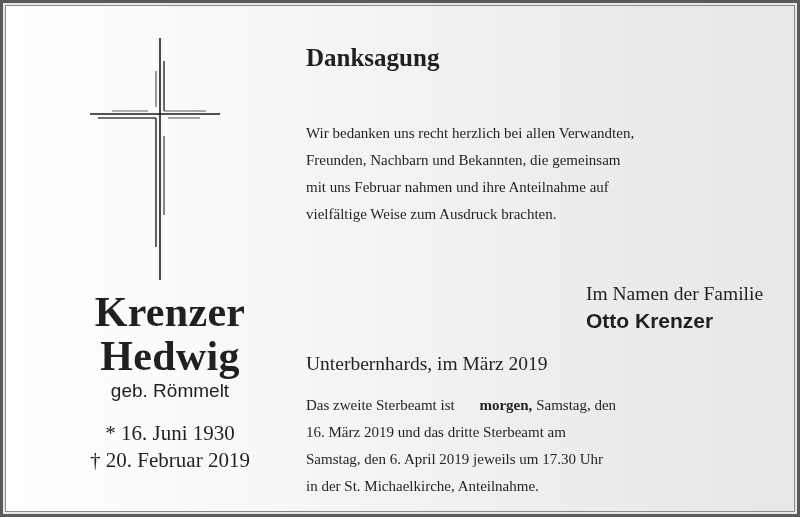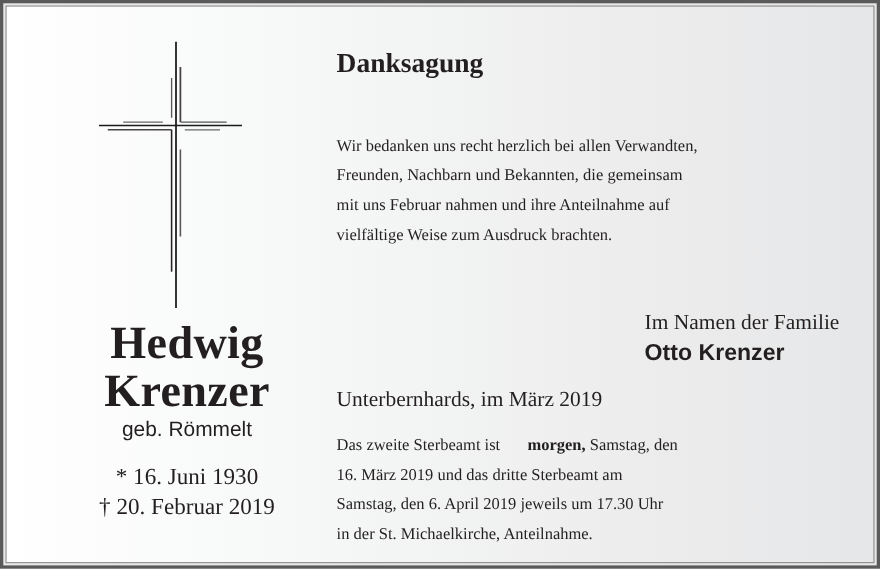--- a/index.html
+++ b/index.html
@@ -65,22 +65,22 @@
       <line x1="22" y1="80" x2="58" y2="80" stroke="#666" stroke-width="1.2"></line>
 
       <line x1="8" y1="87" x2="66" y2="87" stroke="#444" stroke-width="1.4"></line>
       <line x1="66" y1="87" x2="66" y2="216" stroke="#222" stroke-width="1.4"></line>
 
       <line x1="78" y1="87" x2="110" y2="87" stroke="#666" stroke-width="1.2"></line>
       <line x1="74" y1="105" x2="74" y2="184" stroke="#555" stroke-width="1.4"></line>
     </svg>
 
     <div class="left-col" style="left:54px; top:284px;">
+      <div class="name">Krenzer</div>
       <div class="name">Hedwig</div>
-      <div class="name">Krenzer</div>
       <div class="maiden">geb. Römmelt</div>
       <div class="dates">
         <div class="date-line">* 16. Juni 1930</div>
         <div class="date-line">† 20. Februar 2019</div>
       </div>
     </div>
 
     <div class="right-col" style="left:300px; top:34px;">
       <div class="heading">Danksagung</div>
 

